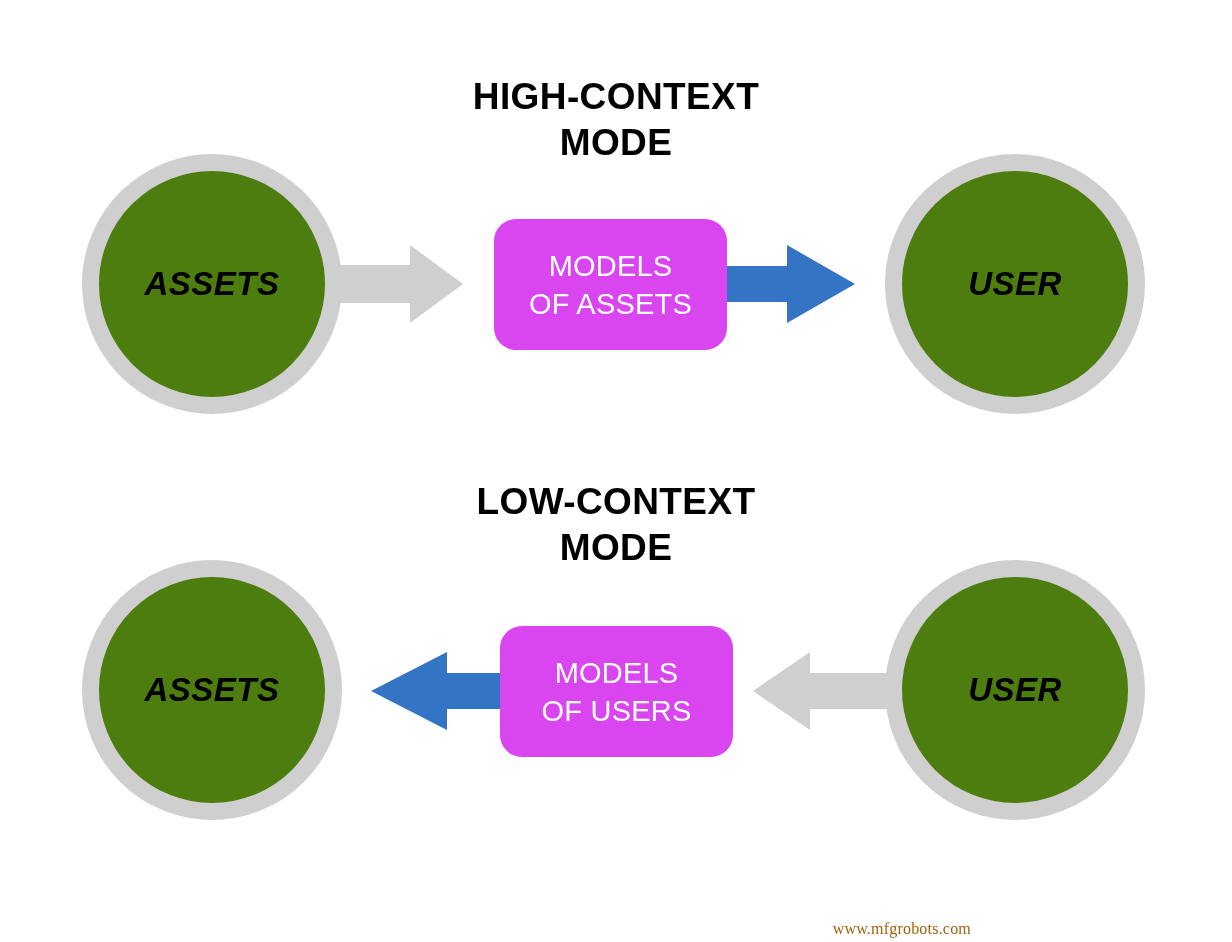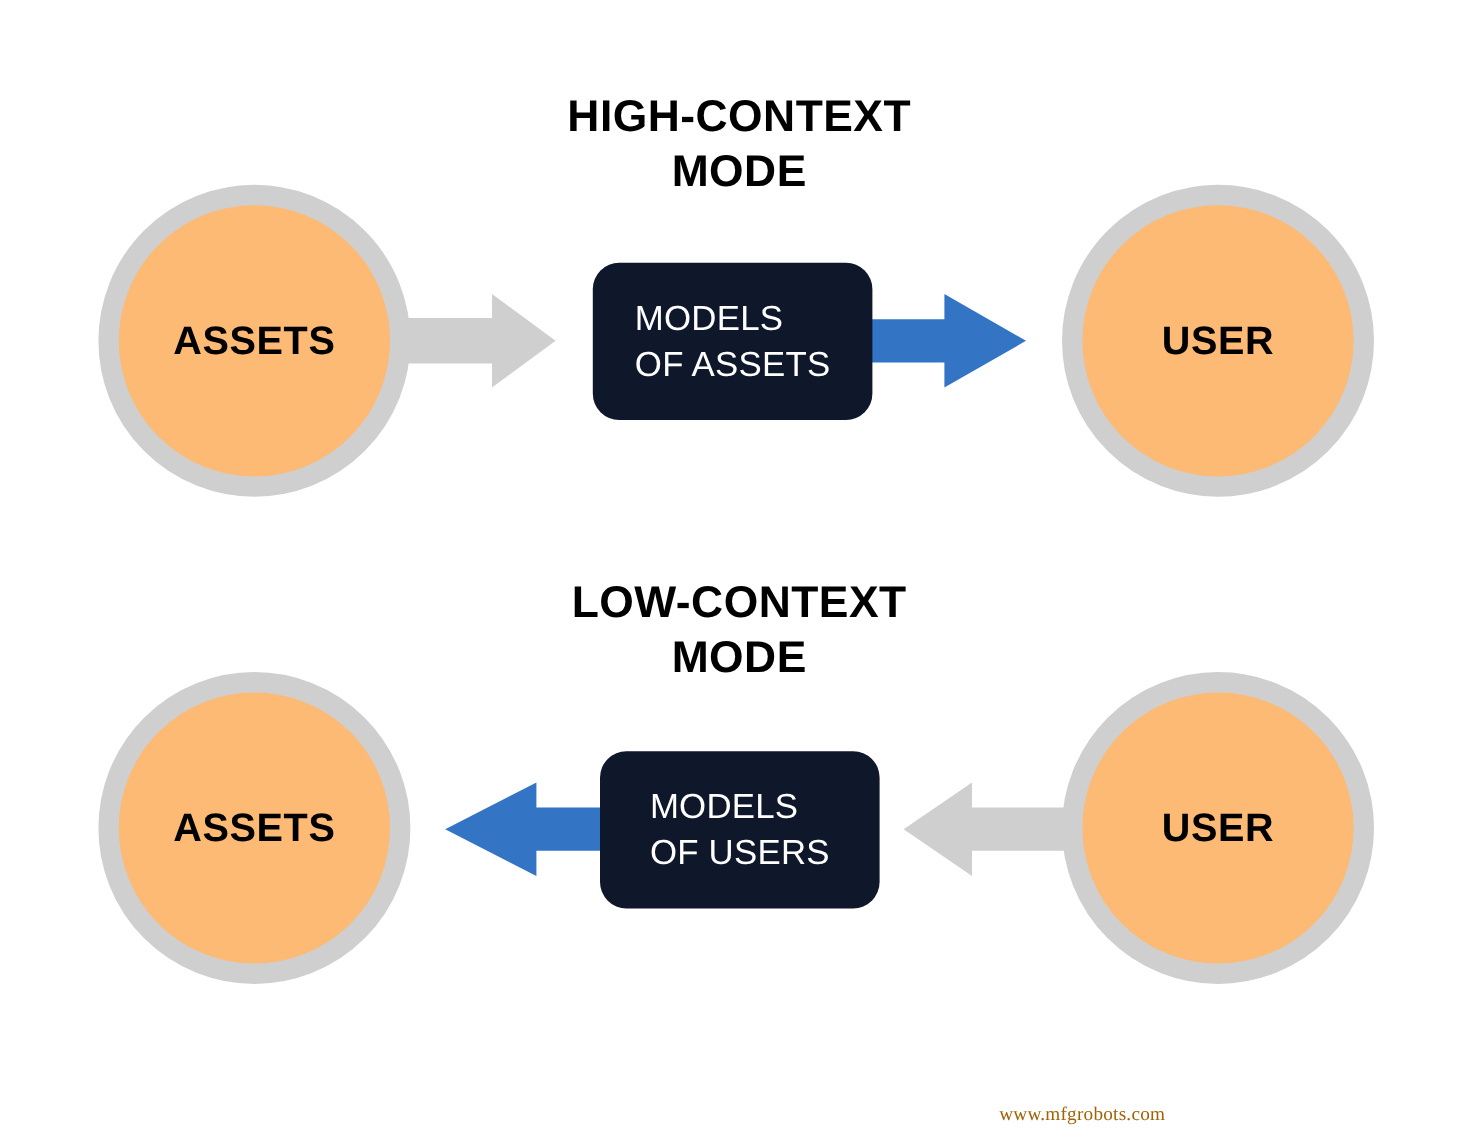--- a/index.html
+++ b/index.html
@@ -40,47 +40,49 @@
   #title-low  { top: 479px; }
 
   
   .node-circle {
     position: absolute;
     width: 260px;
     height: 260px;
     border-radius: 50%;
     border: 17px solid #cfcfcf;
     box-sizing: border-box;
-    background: #fdba74;
+    background: #4d7c0f;
     display: flex;
     align-items: center;
     justify-content: center;
+    font-style: italic;
   }
   .node-circle .node-label {
     font-family: "Liberation Sans", sans-serif;
     font-weight: bold;
     font-size: 33px;
     letter-spacing: 0.5px;
     color: #000000;
   }
   #circle-assets-top { left: 82px;  top: 154px; }
   #circle-user-top   { left: 885px; top: 154px; }
   #circle-assets-bot { left: 82px;  top: 560px; }
   #circle-user-bot   { left: 885px; top: 560px; }
 
   
   .model-box {
     position: absolute;
     width: 233px;
     height: 131px;
     border-radius: 22px;
-    background: #0f172a;
+    background: #d946ef;
     display: flex;
     align-items: center;
     justify-content: center;
+    text-align: center;
     z-index: 3;
   }
   .model-box .model-label {
     font-family: "Liberation Sans", sans-serif;
     font-weight: normal;
     font-size: 29px;
     line-height: 38px;
     color: #ffffff;
     white-space: pre-line;
     letter-spacing: 0.2px;

